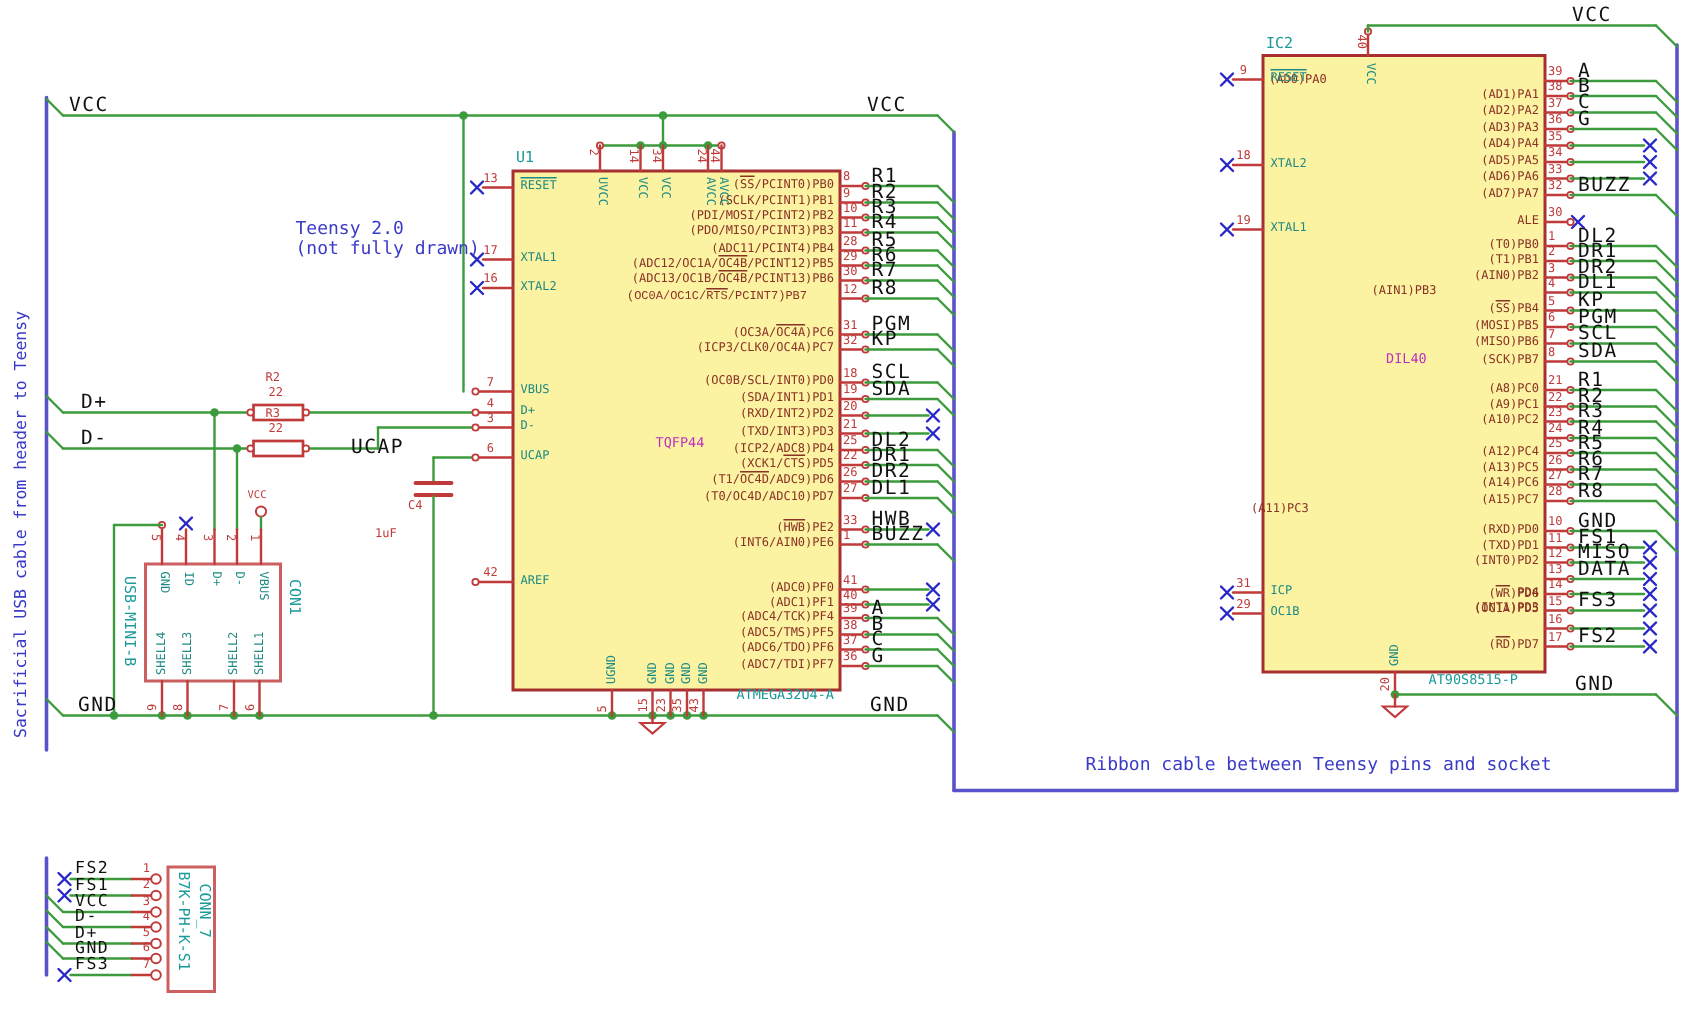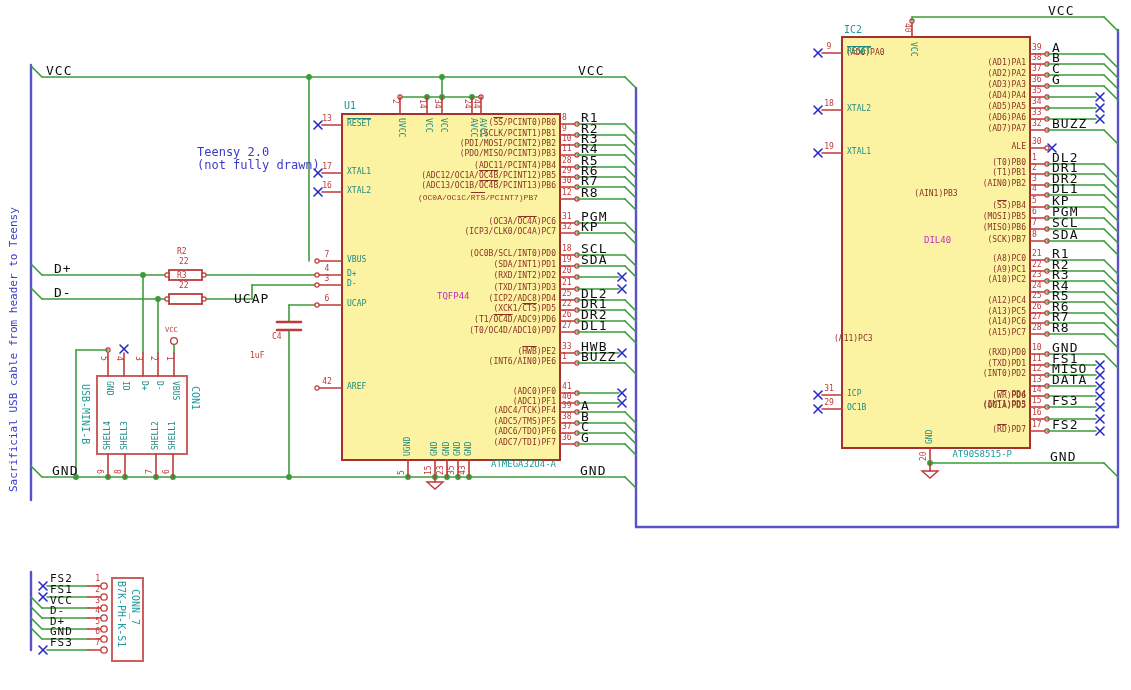--- a/index.html
+++ b/index.html
@@ -432,20 +432,21 @@
       <line x1="88" y1="639" x2="101" y2="639" stroke="#c03a3a" stroke-width="1.6" stroke-linecap="round"></line>
       <circle cx="104" cy="639" r="3.2" fill="#fff" stroke="#c03a3a" stroke-width="1.3"></circle>
       <line x1="39" y1="646" x2="47" y2="654" stroke="#2828c8" stroke-width="1.6" stroke-linecap="round"></line>
       <line x1="39" y1="654" x2="47" y2="646" stroke="#2828c8" stroke-width="1.6" stroke-linecap="round"></line>
       <line x1="47" y1="650" x2="88" y2="650" stroke="#3c9b3c" stroke-width="1.6" stroke-linecap="round"></line>
       <line x1="88" y1="650" x2="101" y2="650" stroke="#c03a3a" stroke-width="1.6" stroke-linecap="round"></line>
       <circle cx="104" cy="650" r="3.2" fill="#fff" stroke="#c03a3a" stroke-width="1.3"></circle>
     </svg>
   <div class="t note" style="left:197px;top:146px;">Teensy 2.0</div>
   <div class="t note" style="left:197px;top:159px;">(not fully drawn)</div>
+  <div class="t note" style="left:640px;top:503px;width:478px;text-align:center;">Ribbon cable between Teensy pins and socket</div>
   <div class="t note vccw" style="left:8px;top:492px;font-size:11px;">Sacrificial USB cable from header to Teensy</div>
 <div class="t lbl" style="left: 46px; top: 64px;">VCC</div>
     <div class="t lbl" style="left: 578px; top: 64px;">VCC</div>
     <div class="t lbl" style="left: 52px; top: 464px;">GND</div>
     <div class="t lbl" style="left: 580px; top: 464px;">GND</div>
     <div class="t lbl" style="left: 54px; top: 262px;">D+</div>
     <div class="t lbl" style="left: 54px; top: 286px;">D-</div>
     <div class="t lbl" style="left: 234px; top: 292px;">UCAP</div>
     <div class="t pnum" style="left: 250px; top: 311px; color: rgb(192, 58, 58); margin-top: 41px;">1uF</div>
     <div class="t pnum" style="left: 272px; top: 333px; color: rgb(192, 58, 58);">C4</div>

